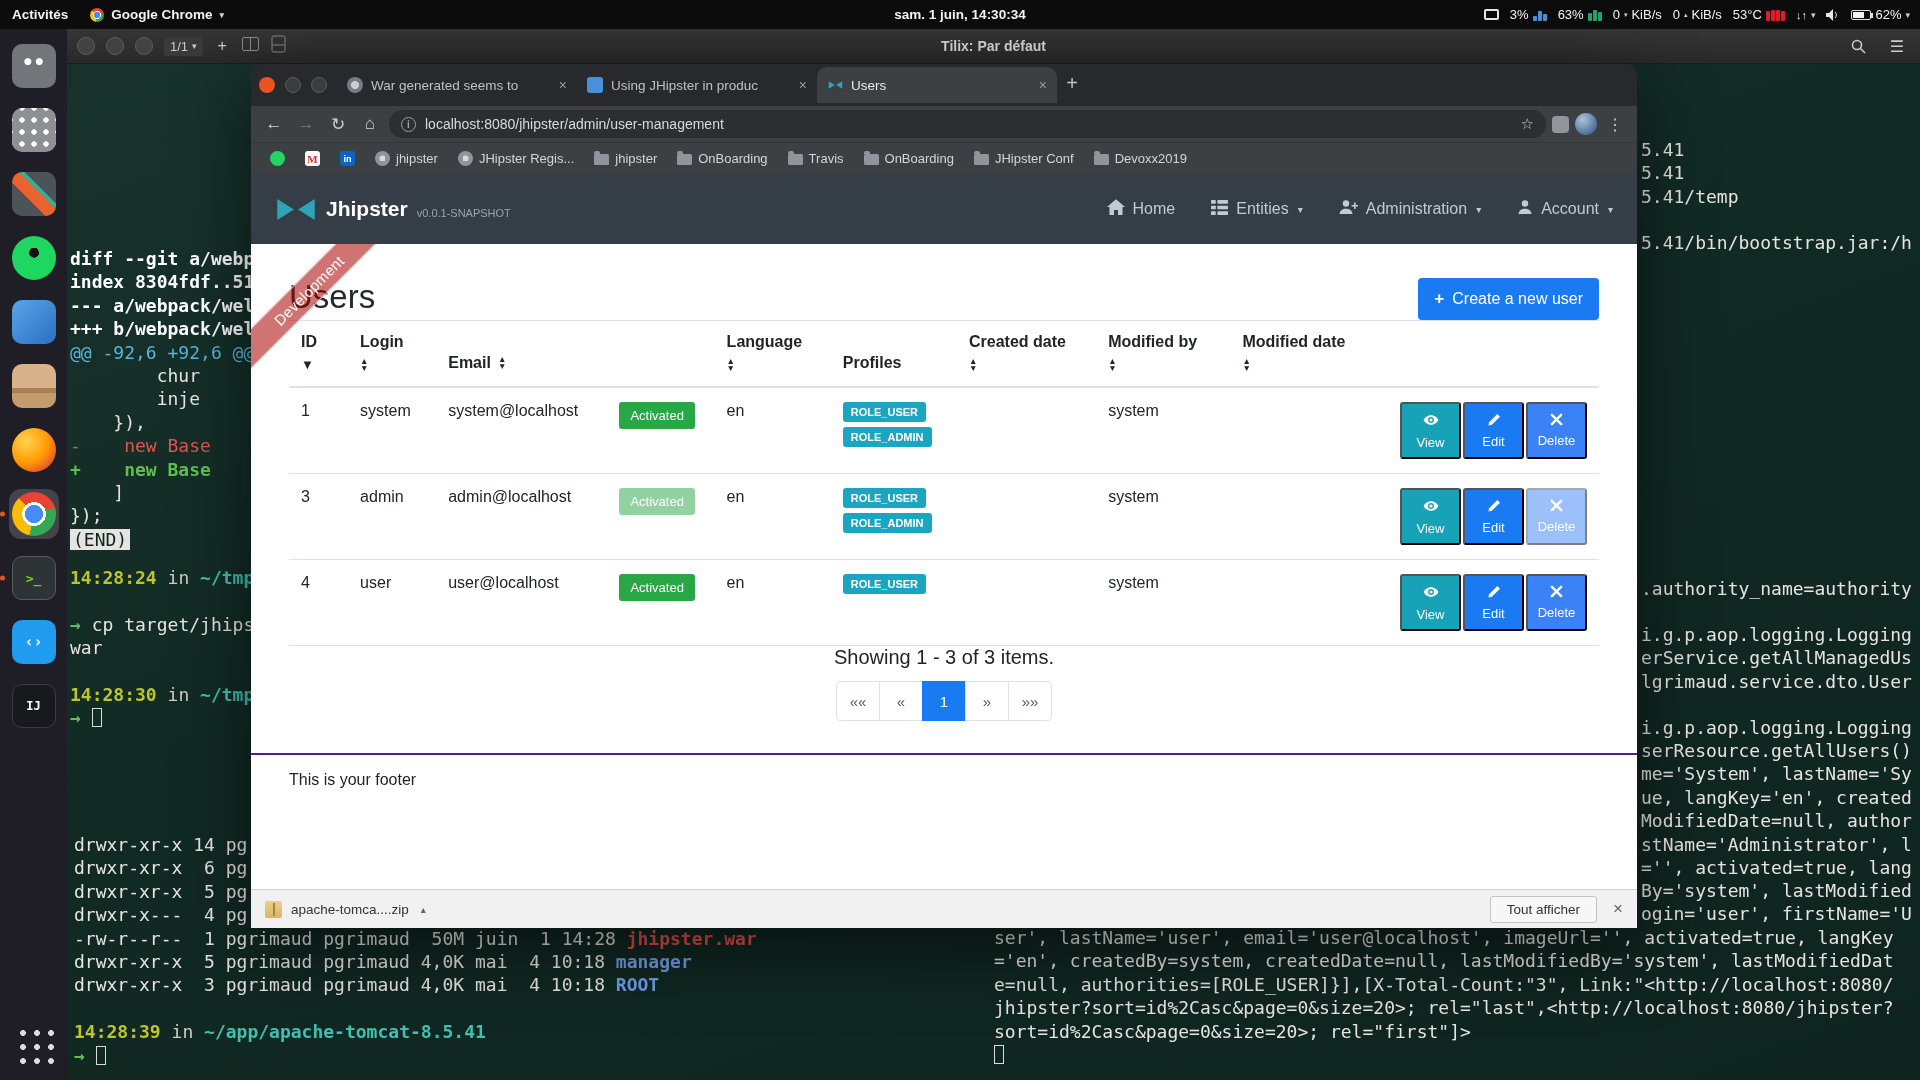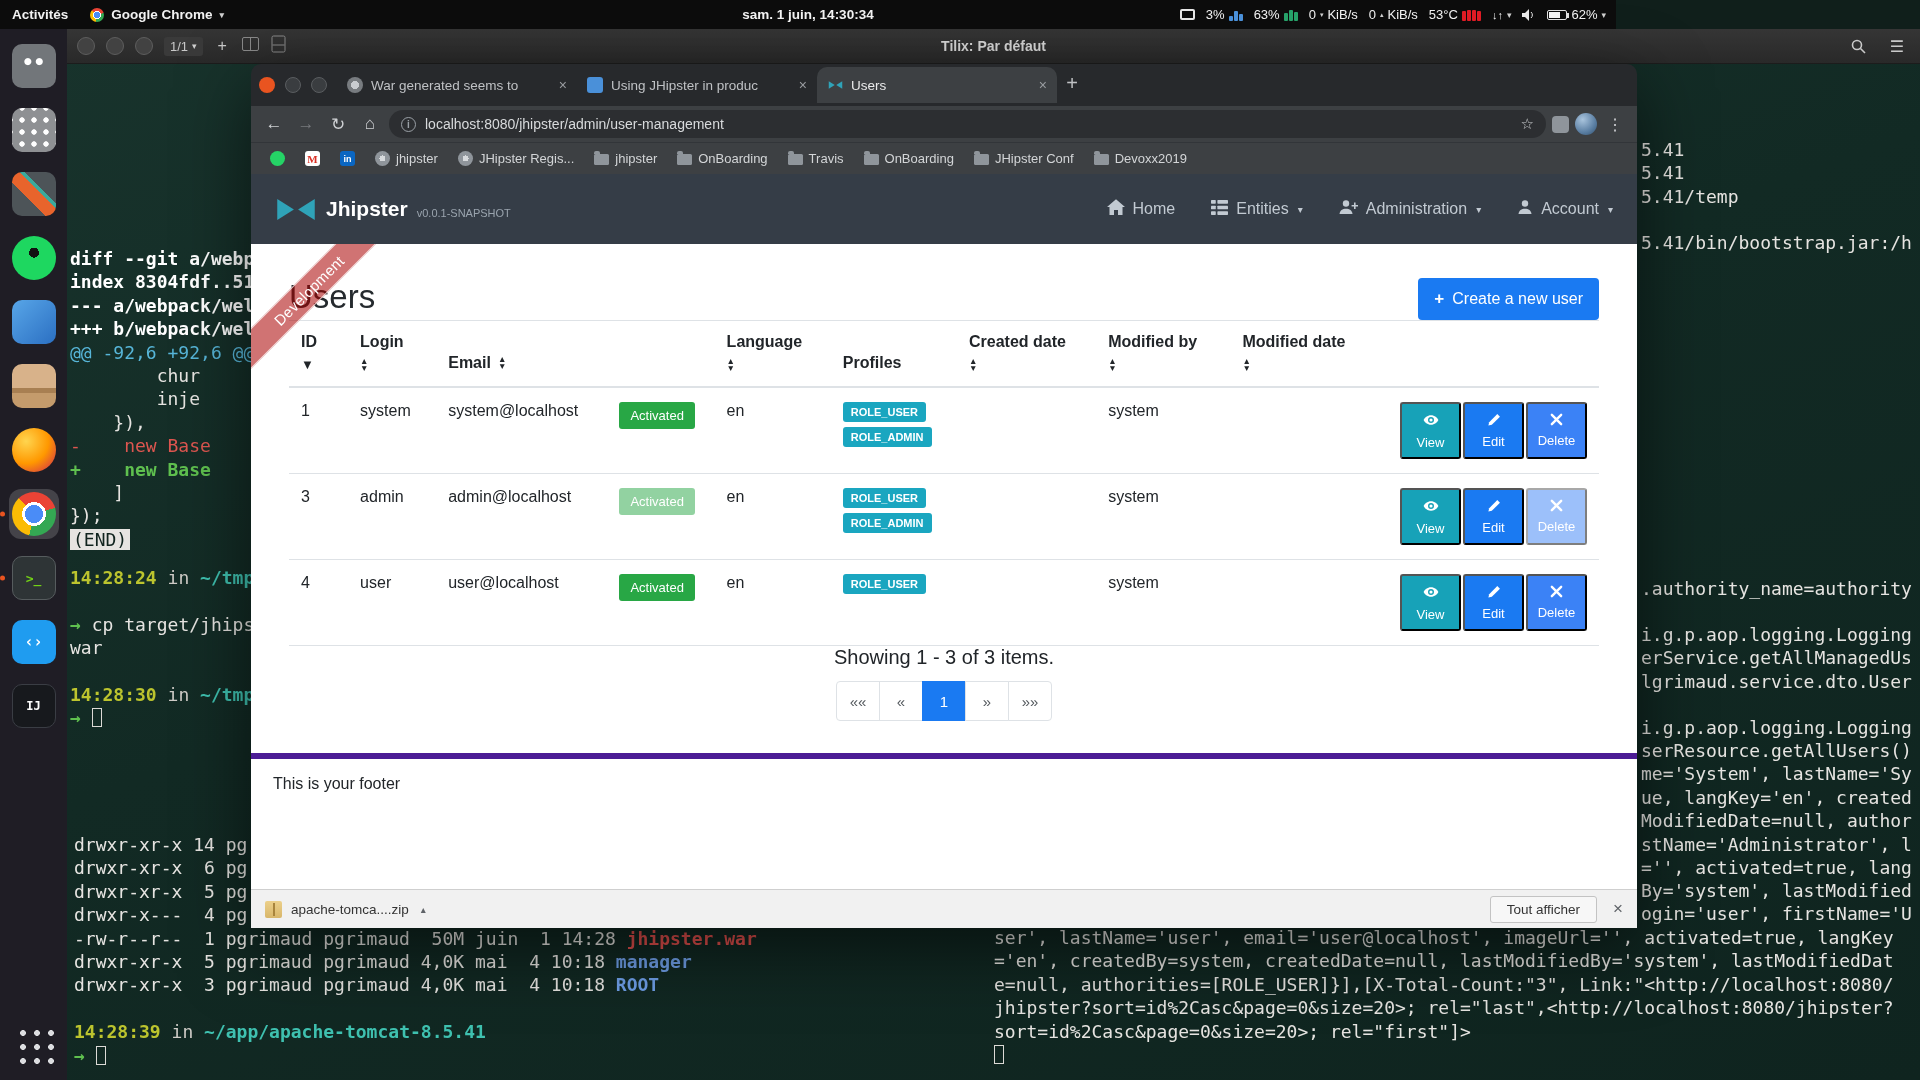--- a/index.html
+++ b/index.html
@@ -1,20 +1,20 @@
 <!DOCTYPE html>
 <html><head>
 <meta charset="utf-8">
 <style>
   *{margin:0;padding:0;box-sizing:border-box}
   html,body{width:1920px;height:1080px;overflow:hidden}
   body{font-family:"Liberation Sans",sans-serif;background:#101f1b;position:relative}
 
   
-  .topbar{position:absolute;left:0;top:0;width:1616px;height:29px;background:#0c0c0c;color:#f2f2f2;z-index:50;display:flex;align-items:center;font-size:13.5px}
+  .topbar{position:absolute;left:0;top:0;width:1920px;height:29px;background:#0c0c0c;color:#f2f2f2;z-index:50;display:flex;align-items:center;font-size:13.5px}
   .tb-left{display:flex;align-items:center;gap:22px;padding-left:12px;font-weight:700}
   .tb-app{display:flex;align-items:center;gap:7px}
   .chrome-ball{width:14px;height:14px;border-radius:50%;background:radial-gradient(circle,#4a8cf7 0 3px,#fff 3px 4.2px,transparent 4.2px),conic-gradient(from -45deg,#ea4335 0 33%,#34a853 33% 66%,#fbbc05 66%)}
   .tb-caret{font-size:9px;color:#cfcfcf}
   .tb-clock{position:absolute;left:50%;transform:translateX(-50%);font-weight:700}
   .tb-right{margin-left:auto;display:flex;align-items:center;gap:11px;padding-right:10px;font-size:13px}
   .ind{display:flex;align-items:center;gap:4px}
   .mon{width:15px;height:11px;border:2px solid #e6e6e6;border-radius:2px}
   .spark{display:inline-flex;align-items:flex-end;gap:1px;height:12px}
   .spark i{width:4px;display:block;border-radius:1px}
@@ -141,21 +141,21 @@
   .abtn.view{background:#17a2b8}
   .abtn.edit{background:#1a7af2}
   .abtn.del{background:#3b82f6}
   .showing{text-align:center;font-size:20px;color:#212529}
   .pagwrap{text-align:center;margin-top:12px}
   .pagination{display:inline-flex}
   .pg{min-width:44px;height:40px;padding:0 8px;display:inline-flex;align-items:center;justify-content:center;border:1px solid #dee2e6;margin-left:-1px;color:#54595e;font-size:15px;background:#fff}
   .pg.first{border-radius:4px 0 0 4px;margin-left:0}
   .pg.last{border-radius:0 4px 4px 0}
   .pg.active{background:#1a7af2;border-color:#1a7af2;color:#fff}
-  .jh-footer{margin-top:32px;border-top:6px solid #4c1d95;padding:16px 22px;font-size:16px;color:#212529}
+  .jh-footer{margin-top:32px;border-top:2px solid #4c1d95;padding:16px 38px;font-size:16px;color:#212529}
   .page-spacer{flex:1}
   .dlbar{height:39px;background:#f1f1f1;border-top:1px solid #cfcfcf;display:flex;align-items:center;padding:0 14px}
   .dl-item{display:flex;align-items:center;gap:9px;font-size:13.5px;color:#333}
   .zipicon{width:17px;height:17px;border-radius:2px;background:linear-gradient(#ecd08a,#d8b66a);position:relative}
   .zipicon:after{content:"";position:absolute;left:48%;top:2px;bottom:2px;width:2px;background:#a8843c}
   .dl-caret{color:#5f6368;font-size:10px;margin-left:3px}
   .btn-showall{margin-left:auto;background:#f7f7f7;border:1px solid #c3c3c3;border-radius:3px;padding:5px 16px;font-size:13.5px;color:#333}
   .dl-close{color:#5f6368;font-size:17px;margin-left:16px}
 </style>
 </head>

